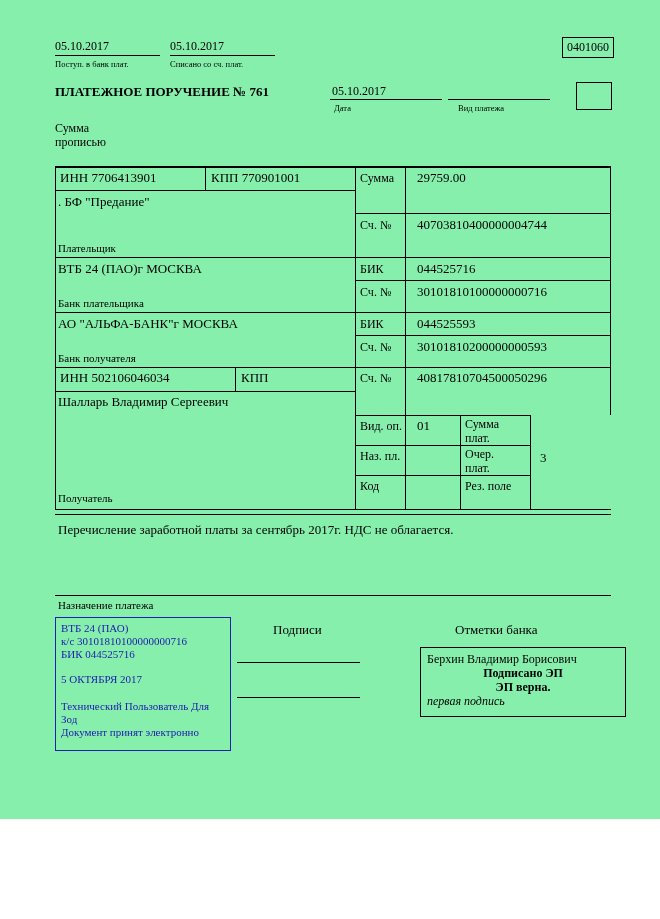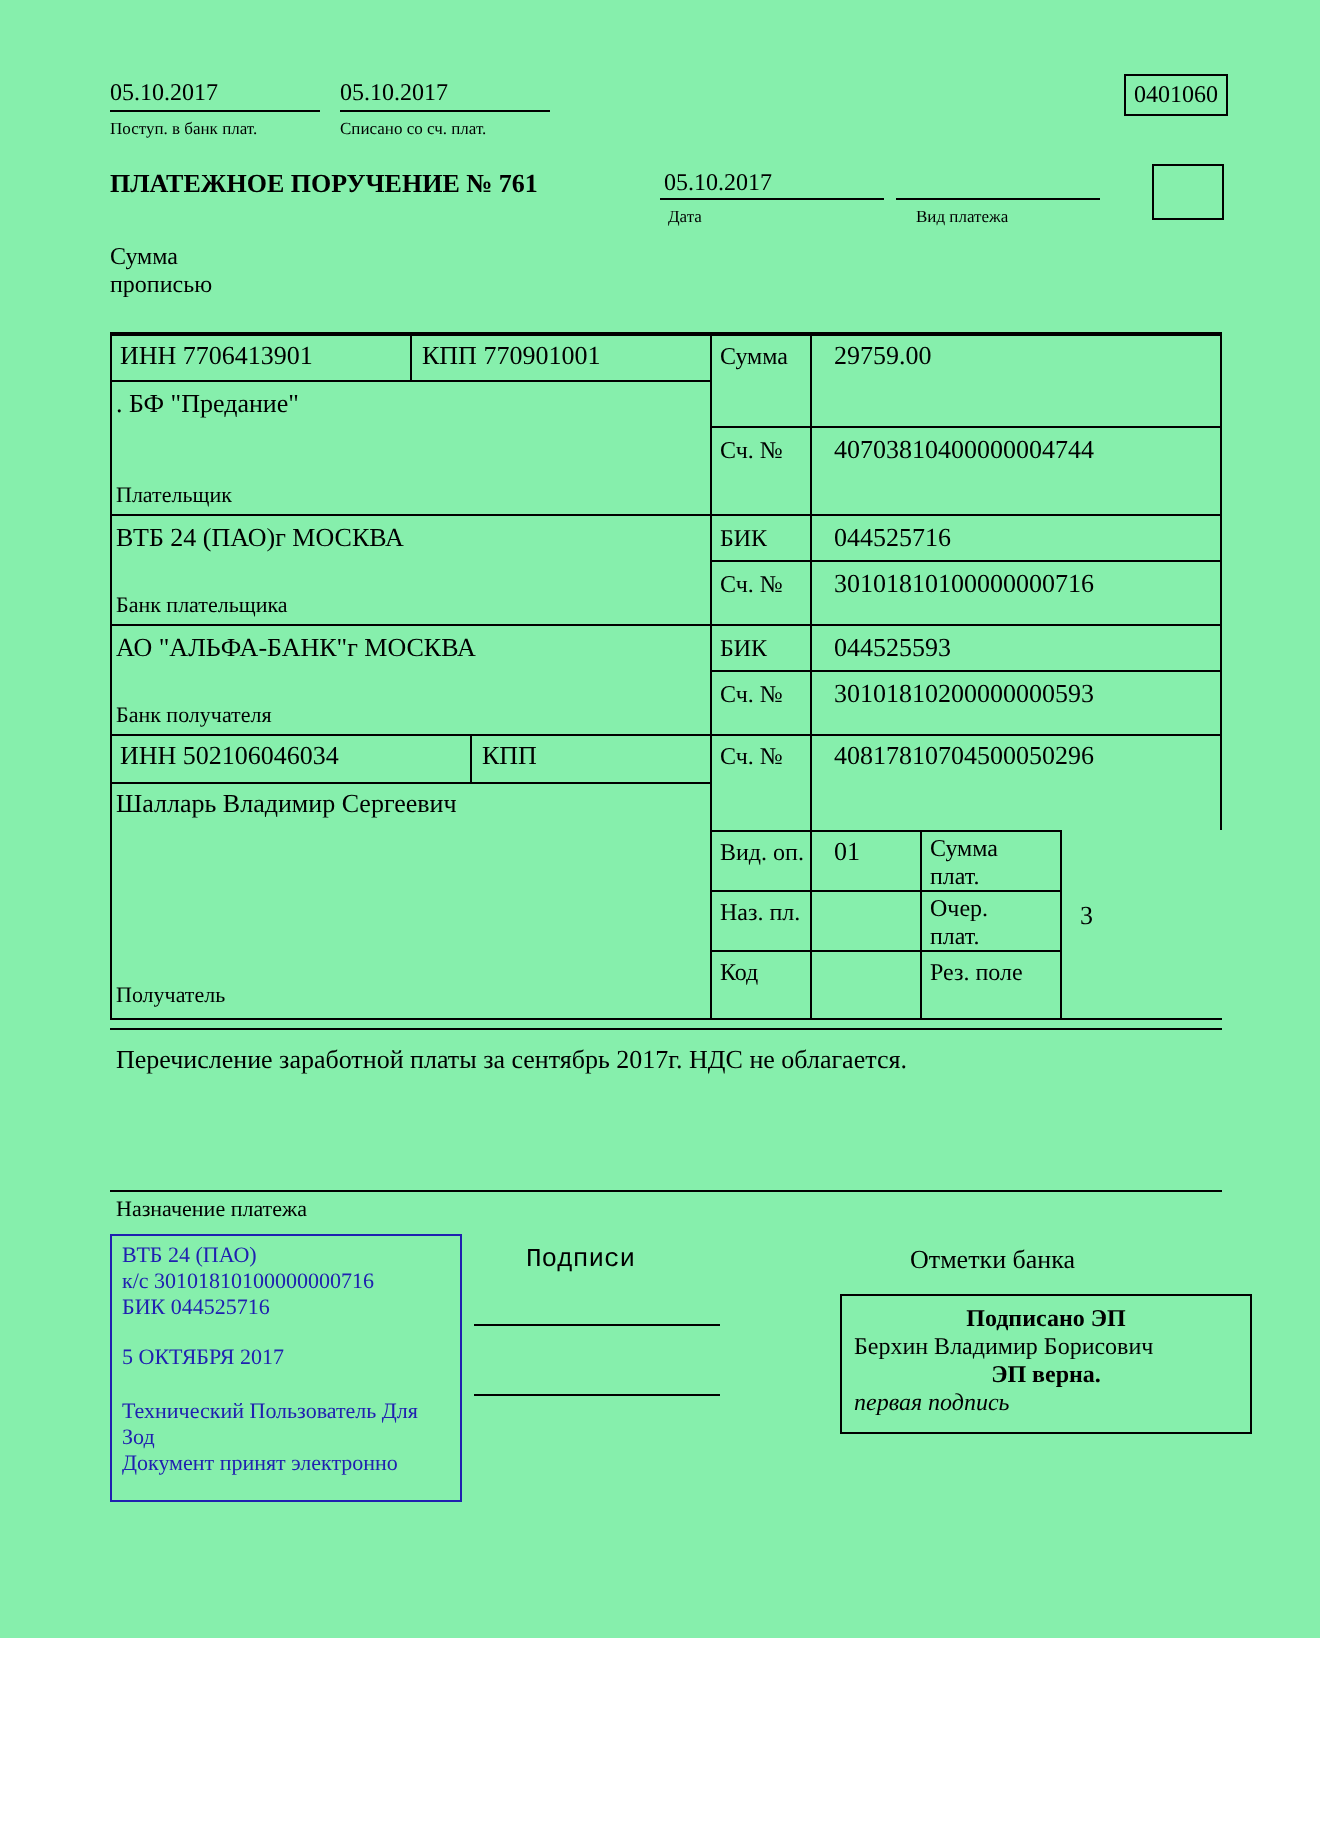--- a/index.html
+++ b/index.html
@@ -120,25 +120,25 @@
     <div>к/с 30101810100000000716</div>
     <div>БИК 044525716</div>
     <div style="height:12px;"></div>
     <div>5 ОКТЯБРЯ 2017</div>
     <div style="height:14px;"></div>
     <div>Технический Пользователь Для</div>
     <div>Зод</div>
     <div>Документ принят электронно</div>
   </div>
 
-  <div class="abs t13" style="left:263px;top:622px;font-family:Liberation Mono, monospace;">Подписи</div>
+  <div class="abs t13" style="left:273px;top:622px;">Подписи</div>
   <div class="hl" style="left:237px;top:662px;width:123px;"></div>
   <div class="hl" style="left:237px;top:697px;width:123px;"></div>
 
   <div class="abs t13" style="left:455px;top:622px;">Отметки банка</div>
   <div class="abs frame" style="left:420px;top:647px;width:206px;height:70px;padding:4px 6px;box-sizing:border-box;">
+    <div class="t12">Берхин Владимир Борисович</div>
     <div class="t12 b ctr">Подписано ЭП</div>
-    <div class="t12">Берхин Владимир Борисович</div>
     <div class="t12 b ctr">ЭП верна.</div>
     <div class="t12 i">первая подпись</div>
   </div>
 
 </div>
 
 </body></html>

